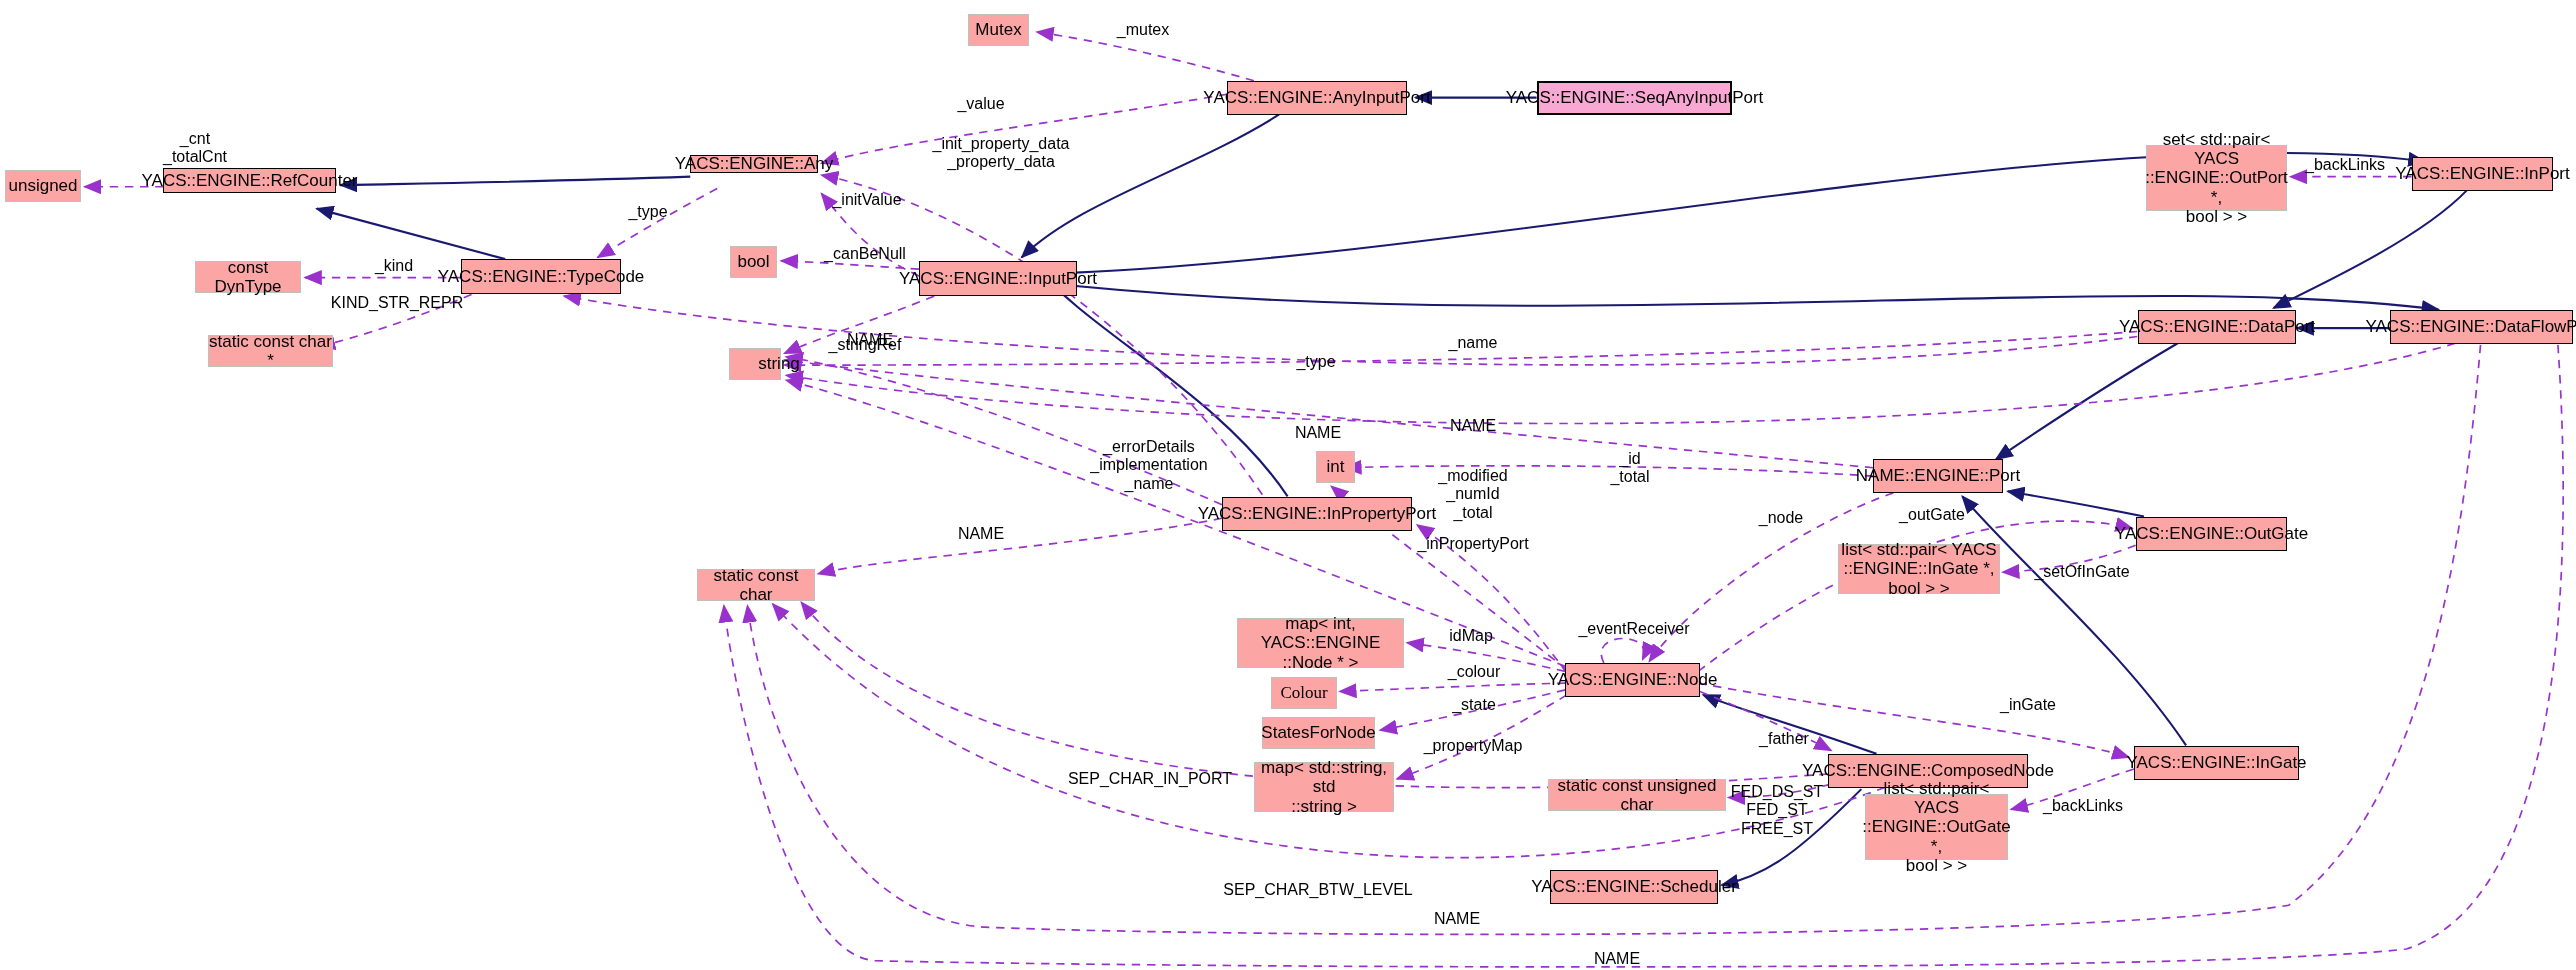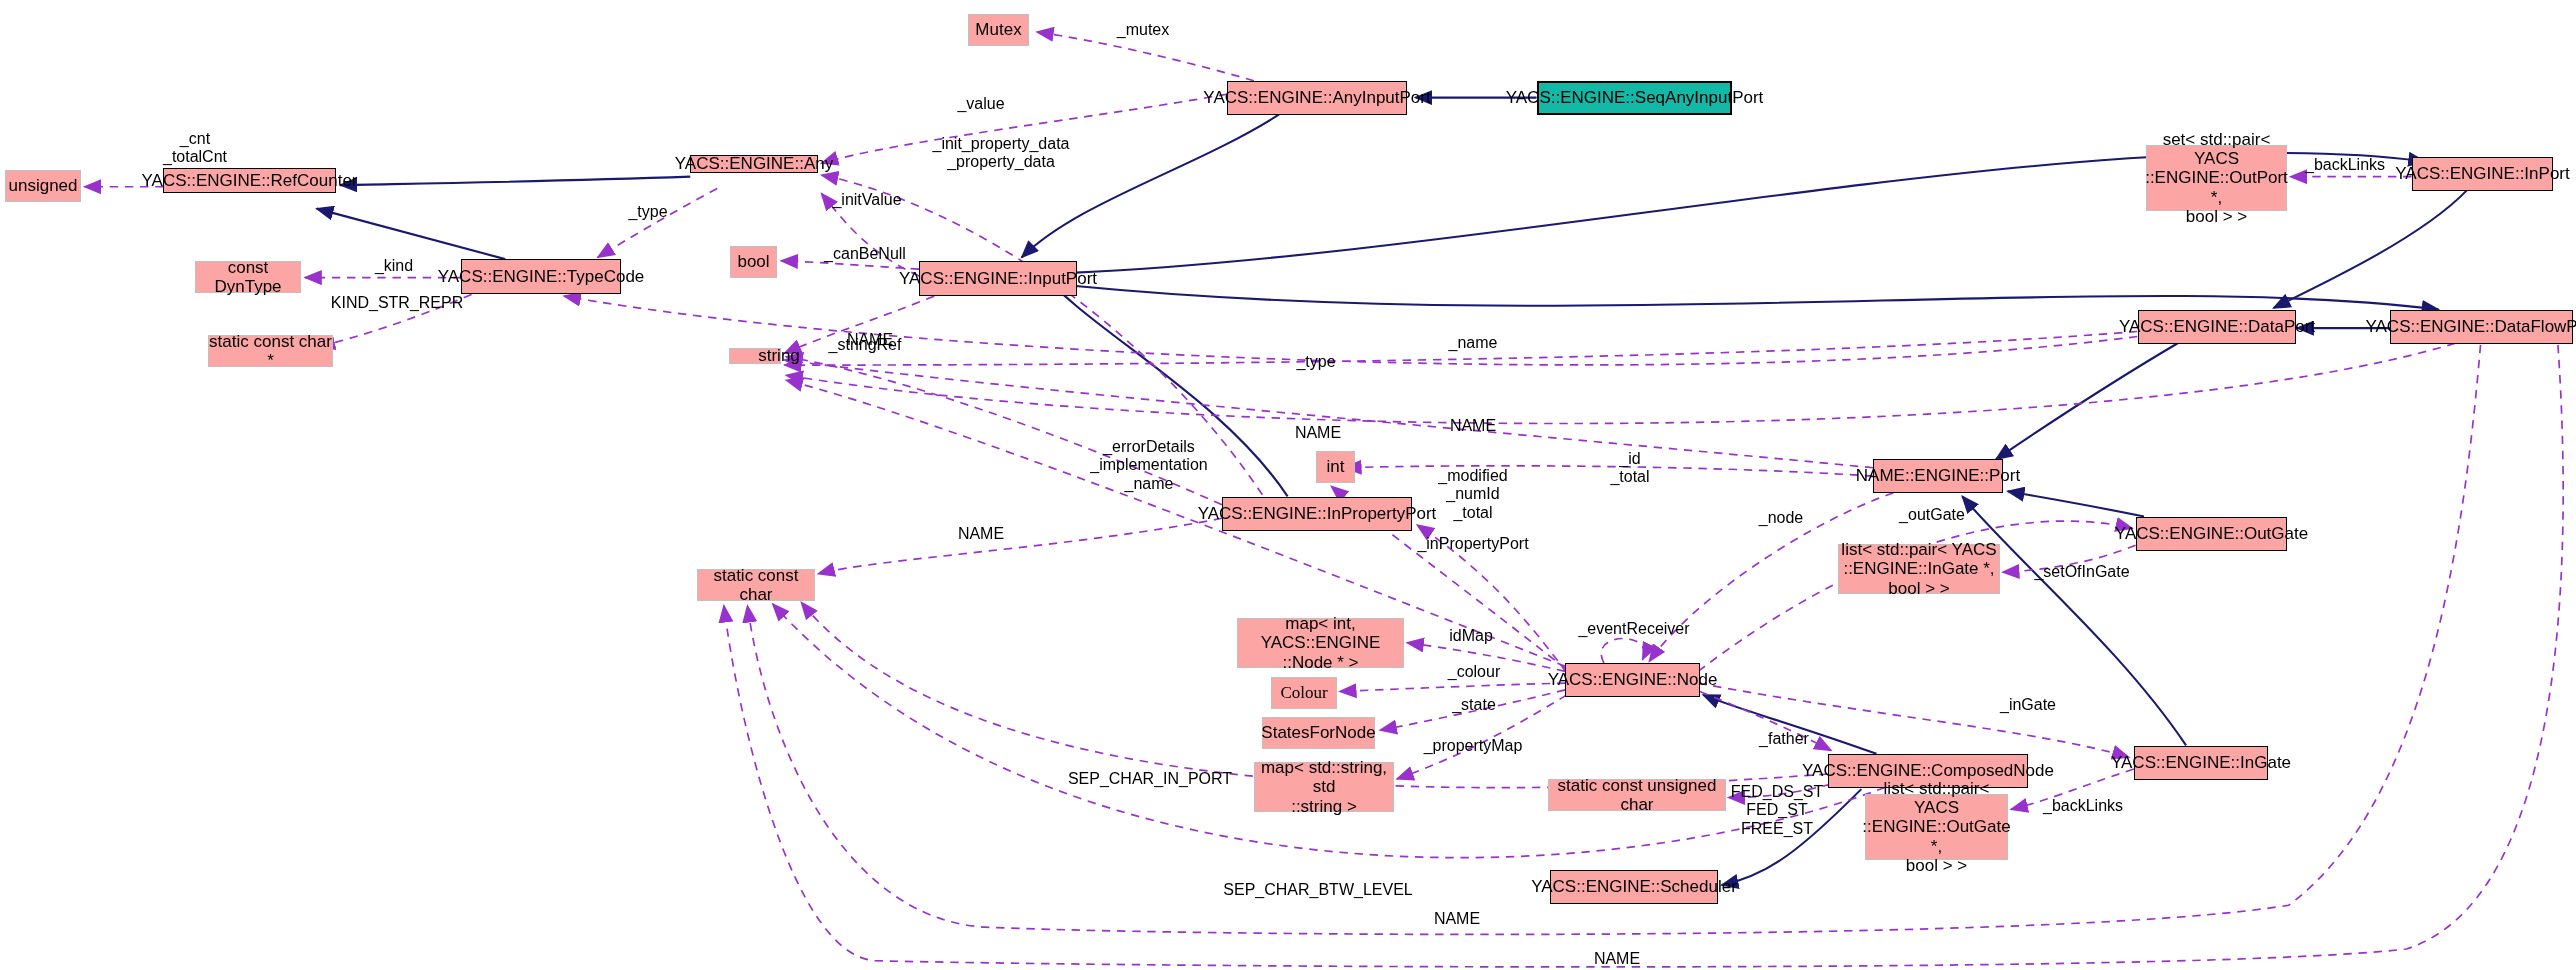--- a/index.html
+++ b/index.html
@@ -4,21 +4,21 @@
 <style>
   html,body{margin:0;padding:0;background:#ffffff;}
   #canvas{position:relative;width:2576px;height:970px;background:#ffffff;overflow:hidden;
           font-family:"Liberation Sans","DejaVu Sans",sans-serif;}
   #edges{position:absolute;left:0;top:0;width:2576px;height:970px;}
   .nodebox{position:absolute;display:flex;align-items:center;justify-content:center;
            background:#fca5a5;color:#000000;font-size:17px;line-height:1.12;
            text-align:center;white-space:pre-line;box-sizing:border-box;z-index:2;cursor:pointer;}
   .class{border:1.7px solid #000000;}
   .plain{border:1.7px solid #c0c0c0;}
-  .selected{border:2.5px solid #000000;background:#14b8a6;}
+  .selected{border:2.5px solid #000000;background:#f9a8d4;}
   .elabel{position:absolute;transform:translate(-50%,-50%);color:#000000;font-size:16px;
           line-height:1.15;text-align:center;white-space:pre-line;z-index:3;pointer-events:none;}
 </style>
 </head>
 <body>
 
 <div id="canvas">
 
   <svg id="edges" viewBox="0 0 3061 1153" xmlns="http://www.w3.org/2000/svg">
     <defs>
@@ -98,37 +98,37 @@
   <div class="nodebox class" style="left:461px;top:259px;width:160px;height:35px;">YACS::ENGINE::TypeCode</div>
   <div class="nodebox plain" style="left:196px;top:335px;width:125px;height:32px;margin-left:12px;">static const char *</div>
   <div class="nodebox plain" style="left:730px;top:246px;width:47px;height:32px;">bool</div>
   <div class="nodebox class" style="left:919px;top:261px;width:158px;height:35px;">YACS::ENGINE::InputPort</div>
   <div class="nodebox plain" style="left:2146px;top:145px;width:141px;height:66px;">set&lt; std::pair&lt; YACS
 ::ENGINE::OutPort *,
 bool &gt; &gt;</div>
   <div class="nodebox class" style="left:2412px;top:157px;width:141px;height:34px;">YACS::ENGINE::InPort</div>
   <div class="nodebox class" style="left:2138px;top:310px;width:158px;height:34px;">YACS::ENGINE::DataPort</div>
   <div class="nodebox class" style="left:2390px;top:310px;width:183px;height:34px;">YACS::ENGINE::DataFlowPort</div>
-  <div class="nodebox plain" style="left:729px;top:348px;width:52px;height:16px;padding-left:48px;">string</div>
+  <div class="nodebox plain" style="left:729px;top:348px;width:52px;height:32px;padding-left:48px;">string</div>
   <div class="nodebox plain" style="left:1303px;top:451px;width:39px;height:32px;margin-left:13px;">int</div>
   <div class="nodebox class" style="left:1873px;top:459px;width:130px;height:34px;">NAME::ENGINE::Port</div>
   <div class="nodebox class" style="left:1222px;top:497px;width:190px;height:34px;">YACS::ENGINE::InPropertyPort</div>
   <div class="nodebox class" style="left:2136px;top:517px;width:151px;height:34px;">YACS::ENGINE::OutGate</div>
   <div class="nodebox plain" style="left:1838px;top:544px;width:162px;height:50px;">list&lt; std::pair&lt; YACS
 ::ENGINE::InGate *, bool &gt; &gt;</div>
   <div class="nodebox plain" style="left:697px;top:569px;width:118px;height:32px;">static const char</div>
   <div class="nodebox plain" style="left:1237px;top:618px;width:167px;height:50px;">map&lt; int, YACS::ENGINE
 ::Node * &gt;</div>
   <div class="nodebox class" style="left:1565px;top:663px;width:135px;height:34px;">YACS::ENGINE::Node</div>
   <div class="nodebox plain" style="left:1271px;top:677px;width:66px;height:32px;font-family:Liberation Serif, serif;">Colour</div>
   <div class="nodebox plain" style="left:1262px;top:717px;width:113px;height:32px;">StatesForNode</div>
   <div class="nodebox plain" style="left:1254px;top:762px;width:140px;height:50px;">map&lt; std::string, std
 ::string &gt;</div>
   <div class="nodebox class" style="left:1828px;top:754px;width:200px;height:34px;">YACS::ENGINE::ComposedNode</div>
-  <div class="nodebox class" style="left:2134px;top:746px;width:134px;height:34px;">YACS::ENGINE::InGate</div>
+  <div class="nodebox class" style="left:2134px;top:746px;width:165px;height:34px;">YACS::ENGINE::InGate</div>
   <div class="nodebox plain" style="left:1548px;top:779px;width:178px;height:32px;">static const unsigned char</div>
   <div class="nodebox plain" style="left:1865px;top:794px;width:143px;height:66px;">list&lt; std::pair&lt; YACS
 ::ENGINE::OutGate *,
 bool &gt; &gt;</div>
   <div class="nodebox class" style="left:1550px;top:870px;width:168px;height:34px;">YACS::ENGINE::Scheduler</div>
 
   <div class="elabel" style="left:1143px;top:30px;">_mutex</div>
   <div class="elabel" style="left:981px;top:104px;">_value</div>
   <div class="elabel" style="left:195px;top:148px;">_cnt
 _totalCnt</div>

